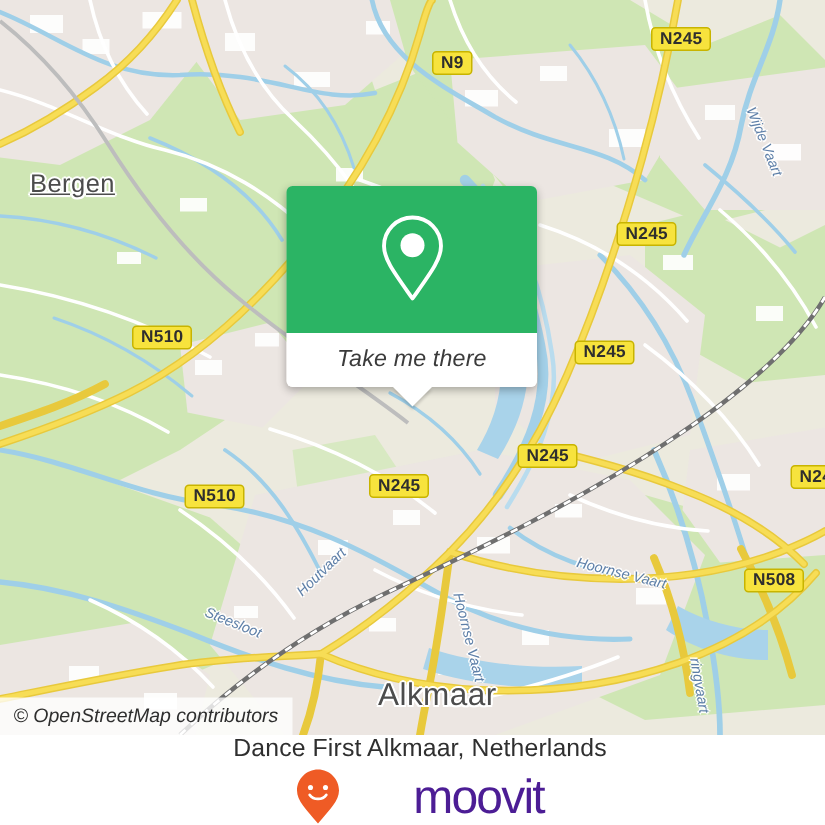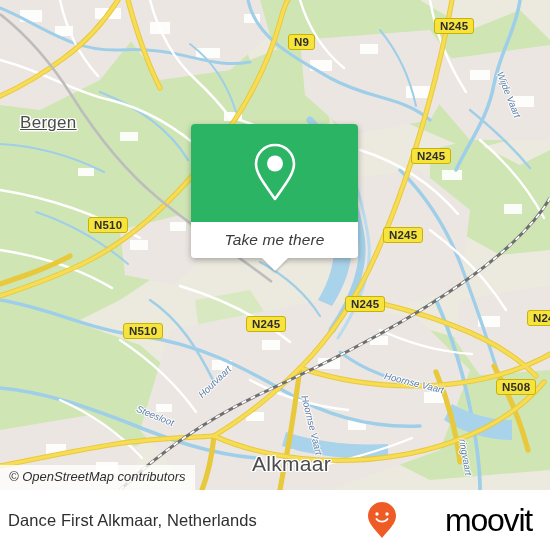--- a/index.html
+++ b/index.html
@@ -99,29 +99,30 @@
     border-top: 13px solid #ffffff;
     filter: drop-shadow(0 2px 1px rgba(0,0,0,0.18));
   }
 
   
   #footer {
     position: absolute; left: 0; top: 490px;
     width: 550px; height: 60px;
     background: #ffffff;
     display: flex; align-items: center;
-    padding: 0 18px 0 8px;
+    padding: 0 18px 0 28px;
     z-index: 30;
+    flex-direction: column;
   }
   #footer-title {
     font-size: 16.5px; color: #2f2f2f; letter-spacing: .1px;
     flex: 1 1 auto;
   }
   #brand { display: flex; align-items: center; gap: 3px; }
-  #brand-word { font-size: 32px; color: #000000; letter-spacing: -1.2px; line-height: 32px; margin-left: 45px; }
+  #brand-word { font-size: 32px; color: #4c1d95; letter-spacing: -1.2px; line-height: 32px; margin-left: 45px; }
 </style>
 </head>
 <body>
 
 <div id="app">
 
   <div id="map">
 
     <svg id="map-canvas" viewBox="0 0 550 490">
       <defs>

